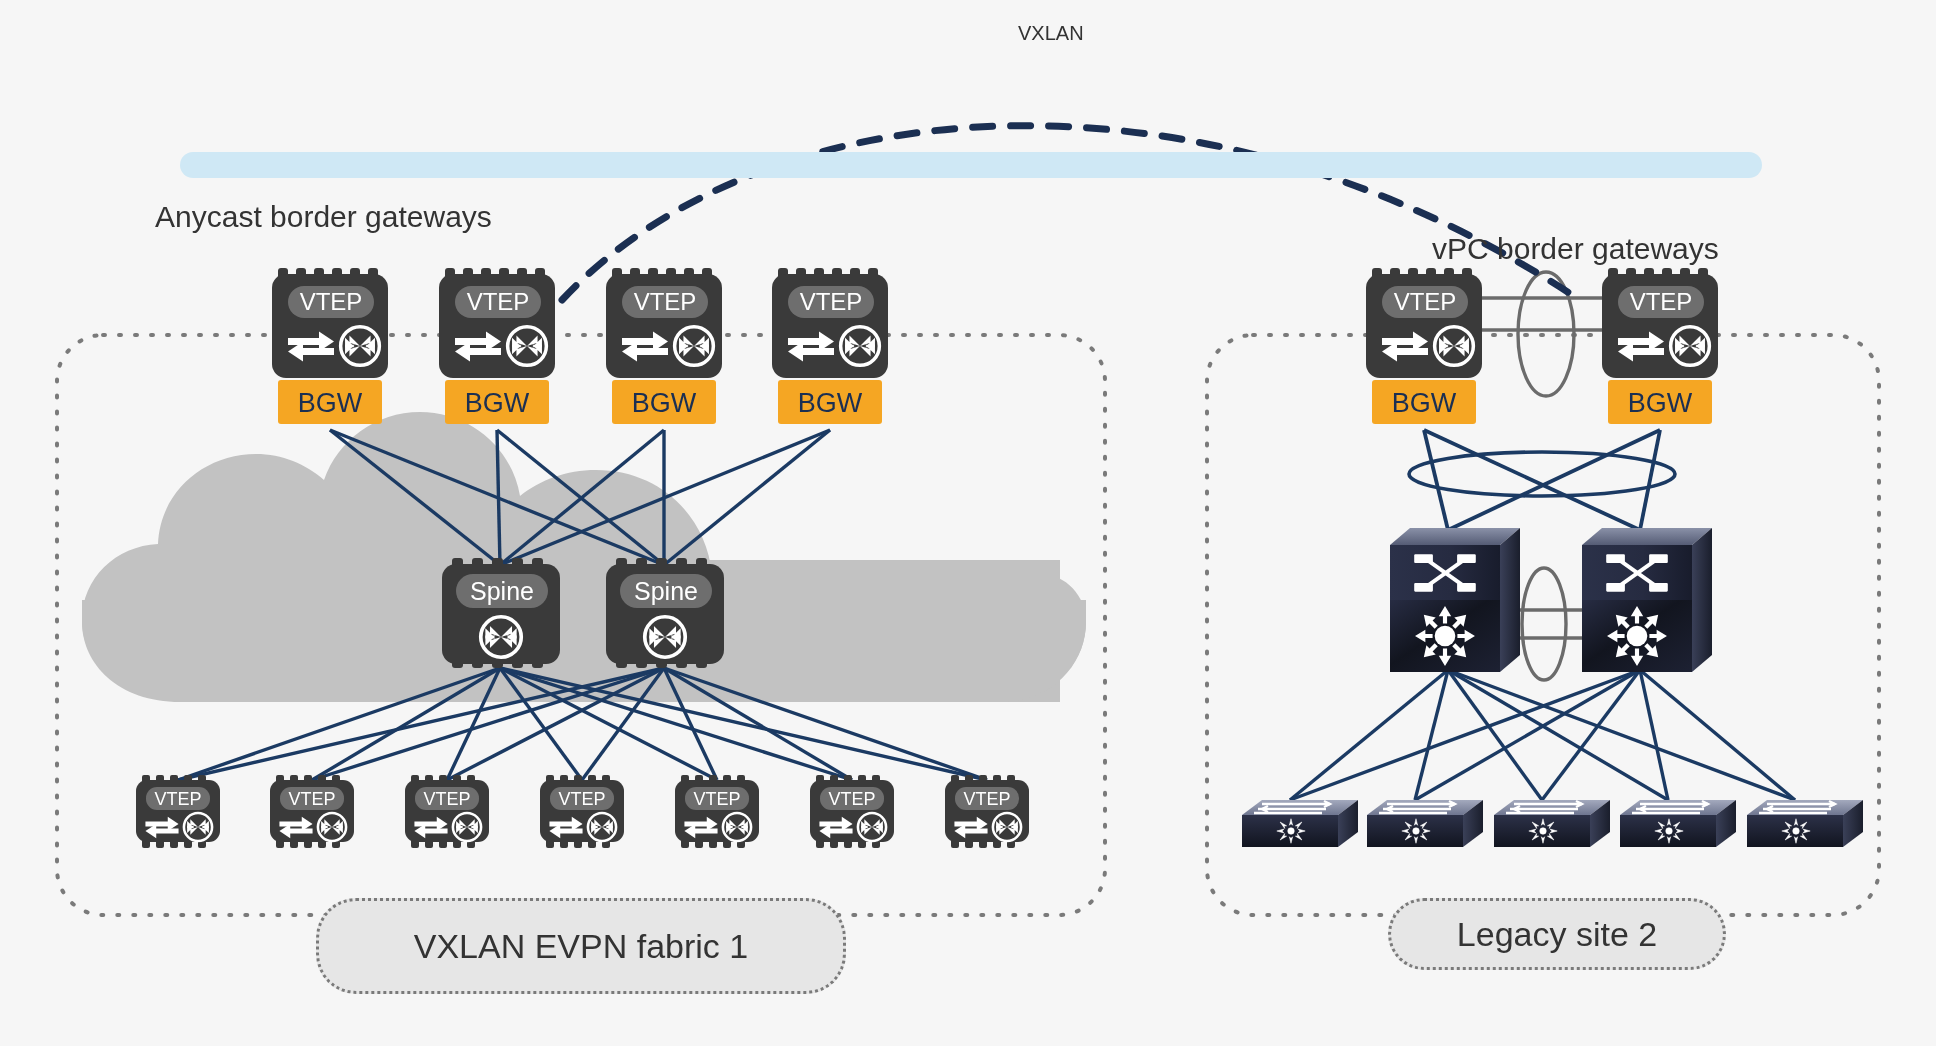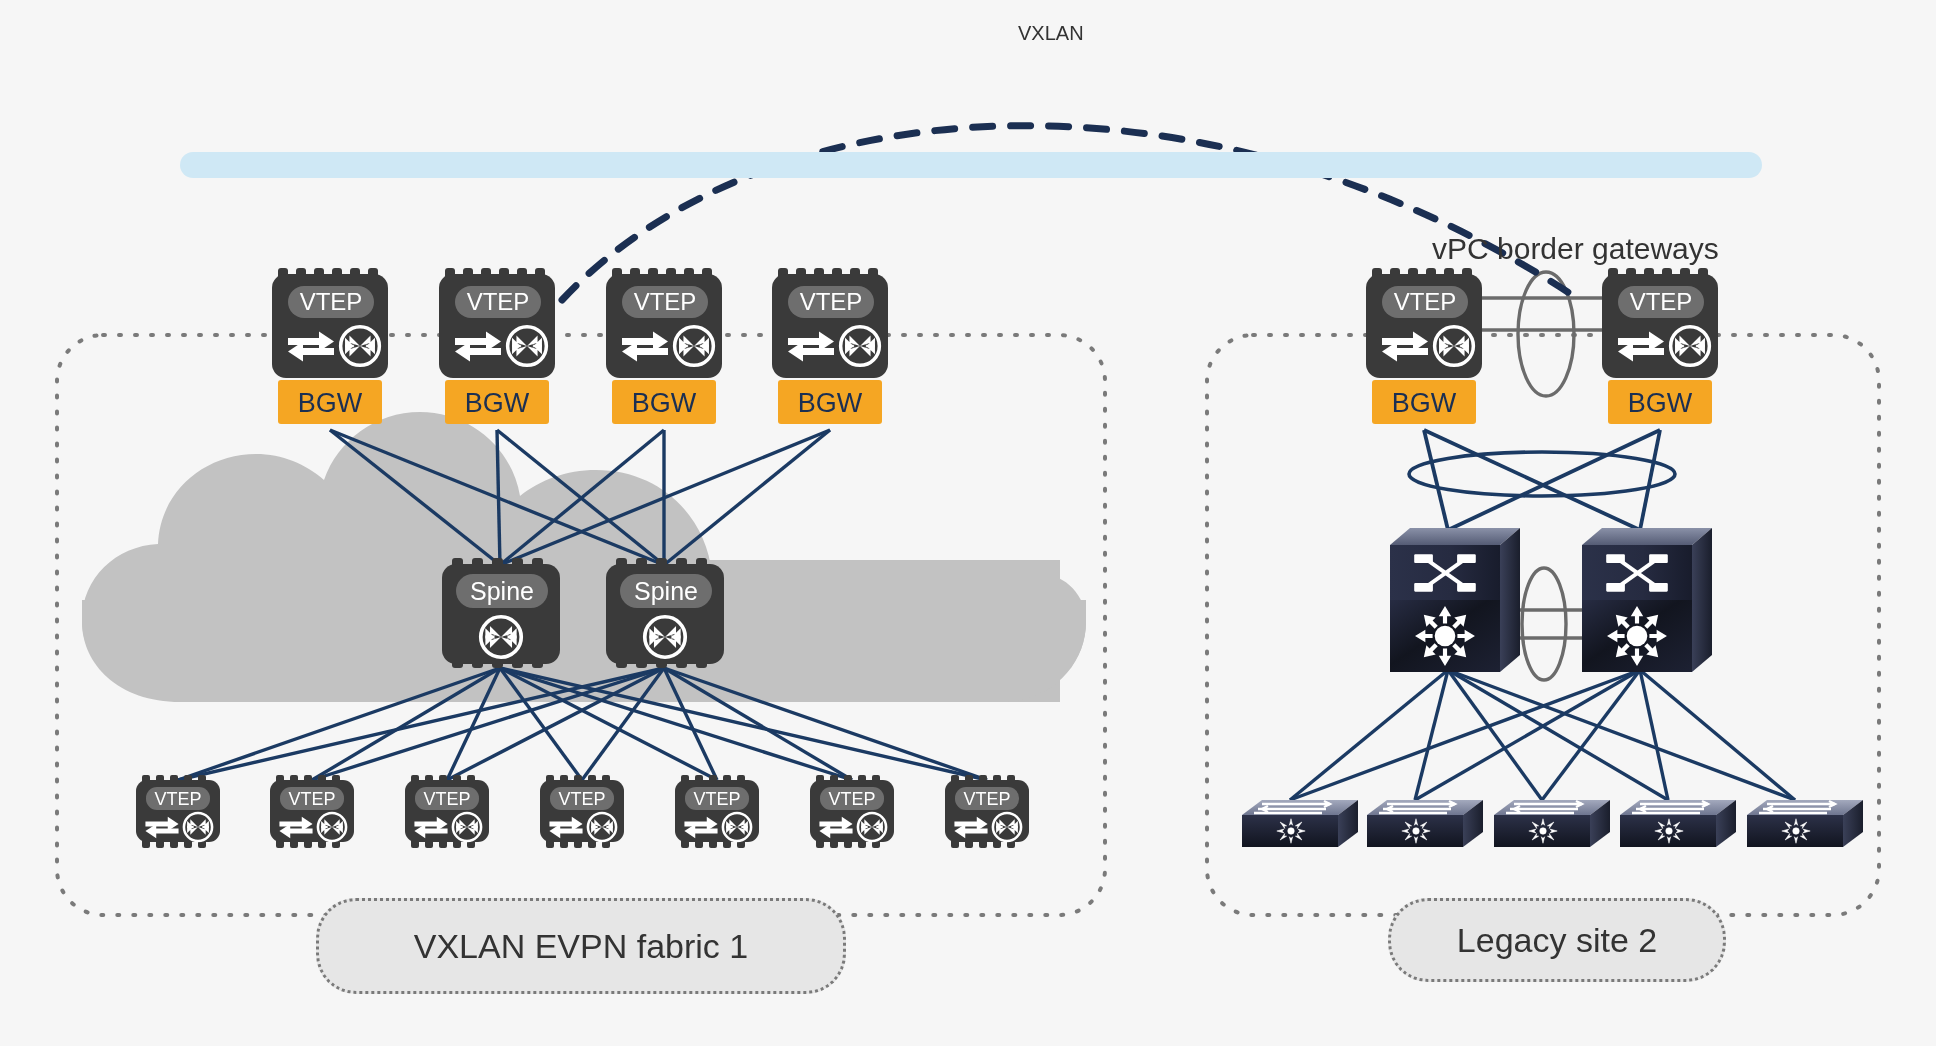--- a/index.html
+++ b/index.html
@@ -569,20 +569,21 @@
       <g stroke="#ffffff" stroke-width="2.4" fill="none">
         <path d="M1767 804 h68 M1763 809 h68 M1759 813 h68"></path>
         <path d="M1829 801 l6 3 l-6 3 M1773 806 l-6 3 l6 3"></path>
       </g>
       <use href="#sym-snow" x="1767" y="816" width="58" height="30"></use>
     </g>
   </svg>
 
   <div class="lbl vxlan-label" style="left:1018px; top:22px;">VXLAN</div>
 
+  <div class="lbl hdr-label" style="left:155px; top:200px;">Anycast border gateways</div>
 
   <div class="lbl hdr-label" style="left:1432px; top:200px;margin-top:32px;">vPC border gateways</div>
 
   <div class="site-pill" style="left:316px; top:898px; width:530px; height:96px;">VXLAN EVPN fabric 1</div>
 
-  <div class="site-pill" style="left:1388px; top:898px; width:338px; height:84px;">Legacy site 2</div>
+  <div class="site-pill" style="left:1388px; top:898px; width:338px; height:72px;">Legacy site 2</div>
 
 </div>
 
 </body></html>

